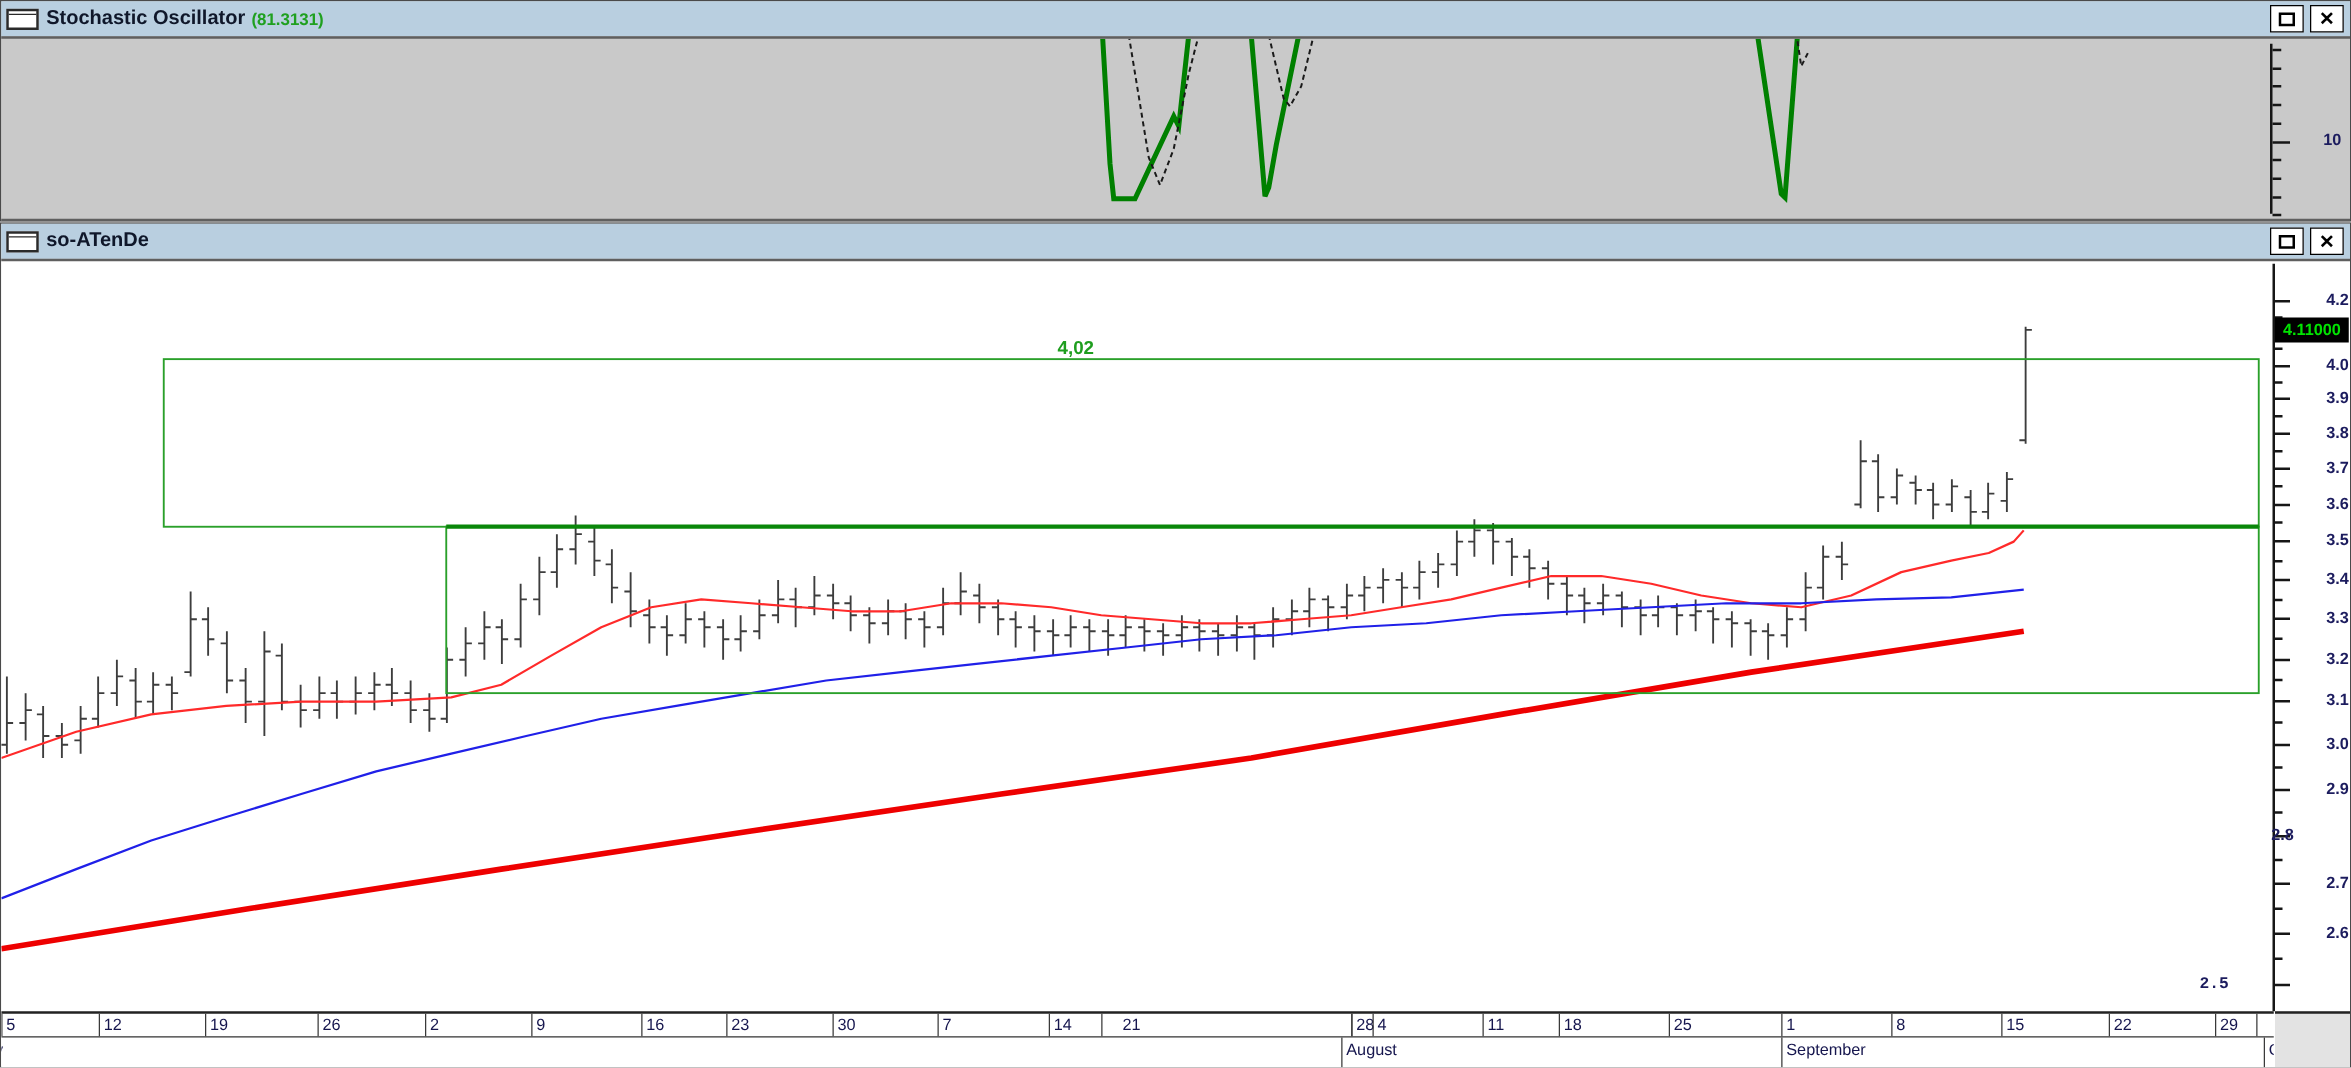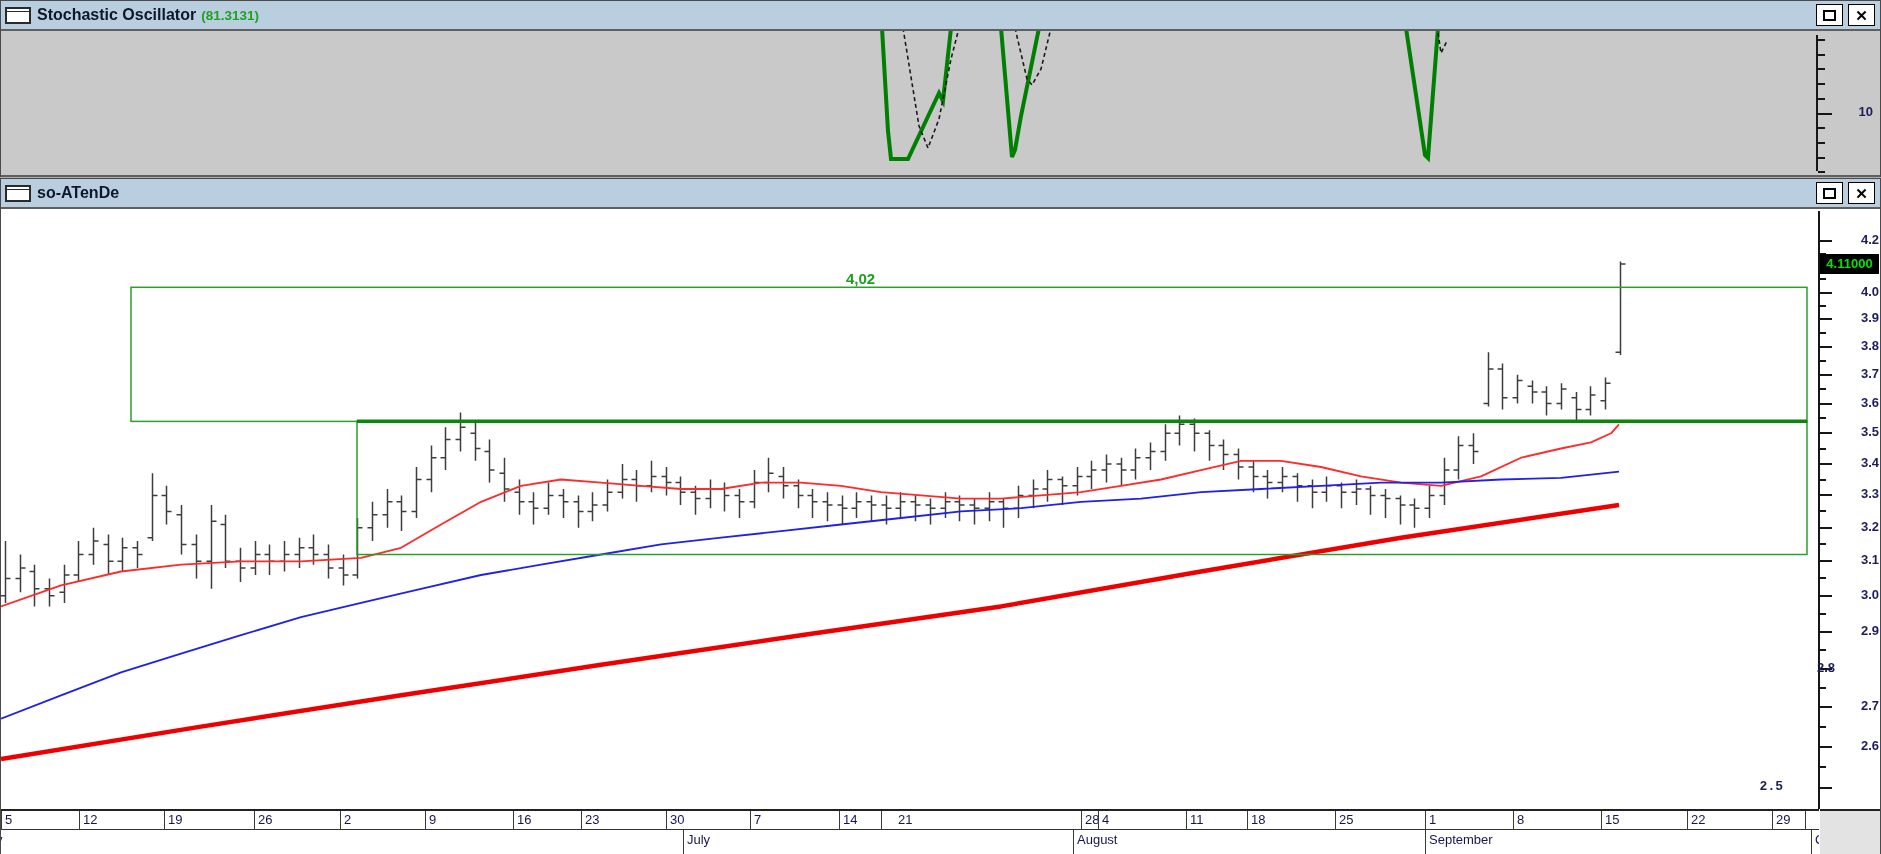--- a/index.html
+++ b/index.html
@@ -177,21 +177,20 @@
             <div class="wcell" style="left: 1334px; width: 90px;">25</div>
             <div class="wcell" style="left: 1424px; width: 88px;">1</div>
             <div class="wcell" style="left: 1512px; width: 88px;">8</div>
             <div class="wcell" style="left: 1600px; width: 86px;">15</div>
             <div class="wcell" style="left: 1686px; width: 85px;">22</div>
             <div class="wcell" style="left: 1771px; width: 33px;">29</div>
             <div class="wcell" style="left: 1804px; width: 14px;"></div>
           </div>
         <div id="month-row">
             <div class="mcell" style="left: 0px; width: 339px; border-left: none;"><span style="display: inline-block; white-space: nowrap; margin-left: -26px;">May</span></div>
-            <div class="mcell" style="left: 682px; width: 398px;"><span style="display: inline-block; white-space: nowrap;">July</span></div>
             <div class="mcell" style="left: 1072px; width: 344px;"><span style="display: inline-block; white-space: nowrap;">August</span></div>
             <div class="mcell" style="left: 1424px; width: 386px;"><span style="display: inline-block; white-space: nowrap;">September</span></div>
             <div class="mcell" style="left: 1810px; width: 8px;"><span style="display: inline-block; white-space: nowrap;">October</span></div>
           </div>
         <div class="strip-filler"></div>
       </div>
     </div>
   </div>
 
 </div>

